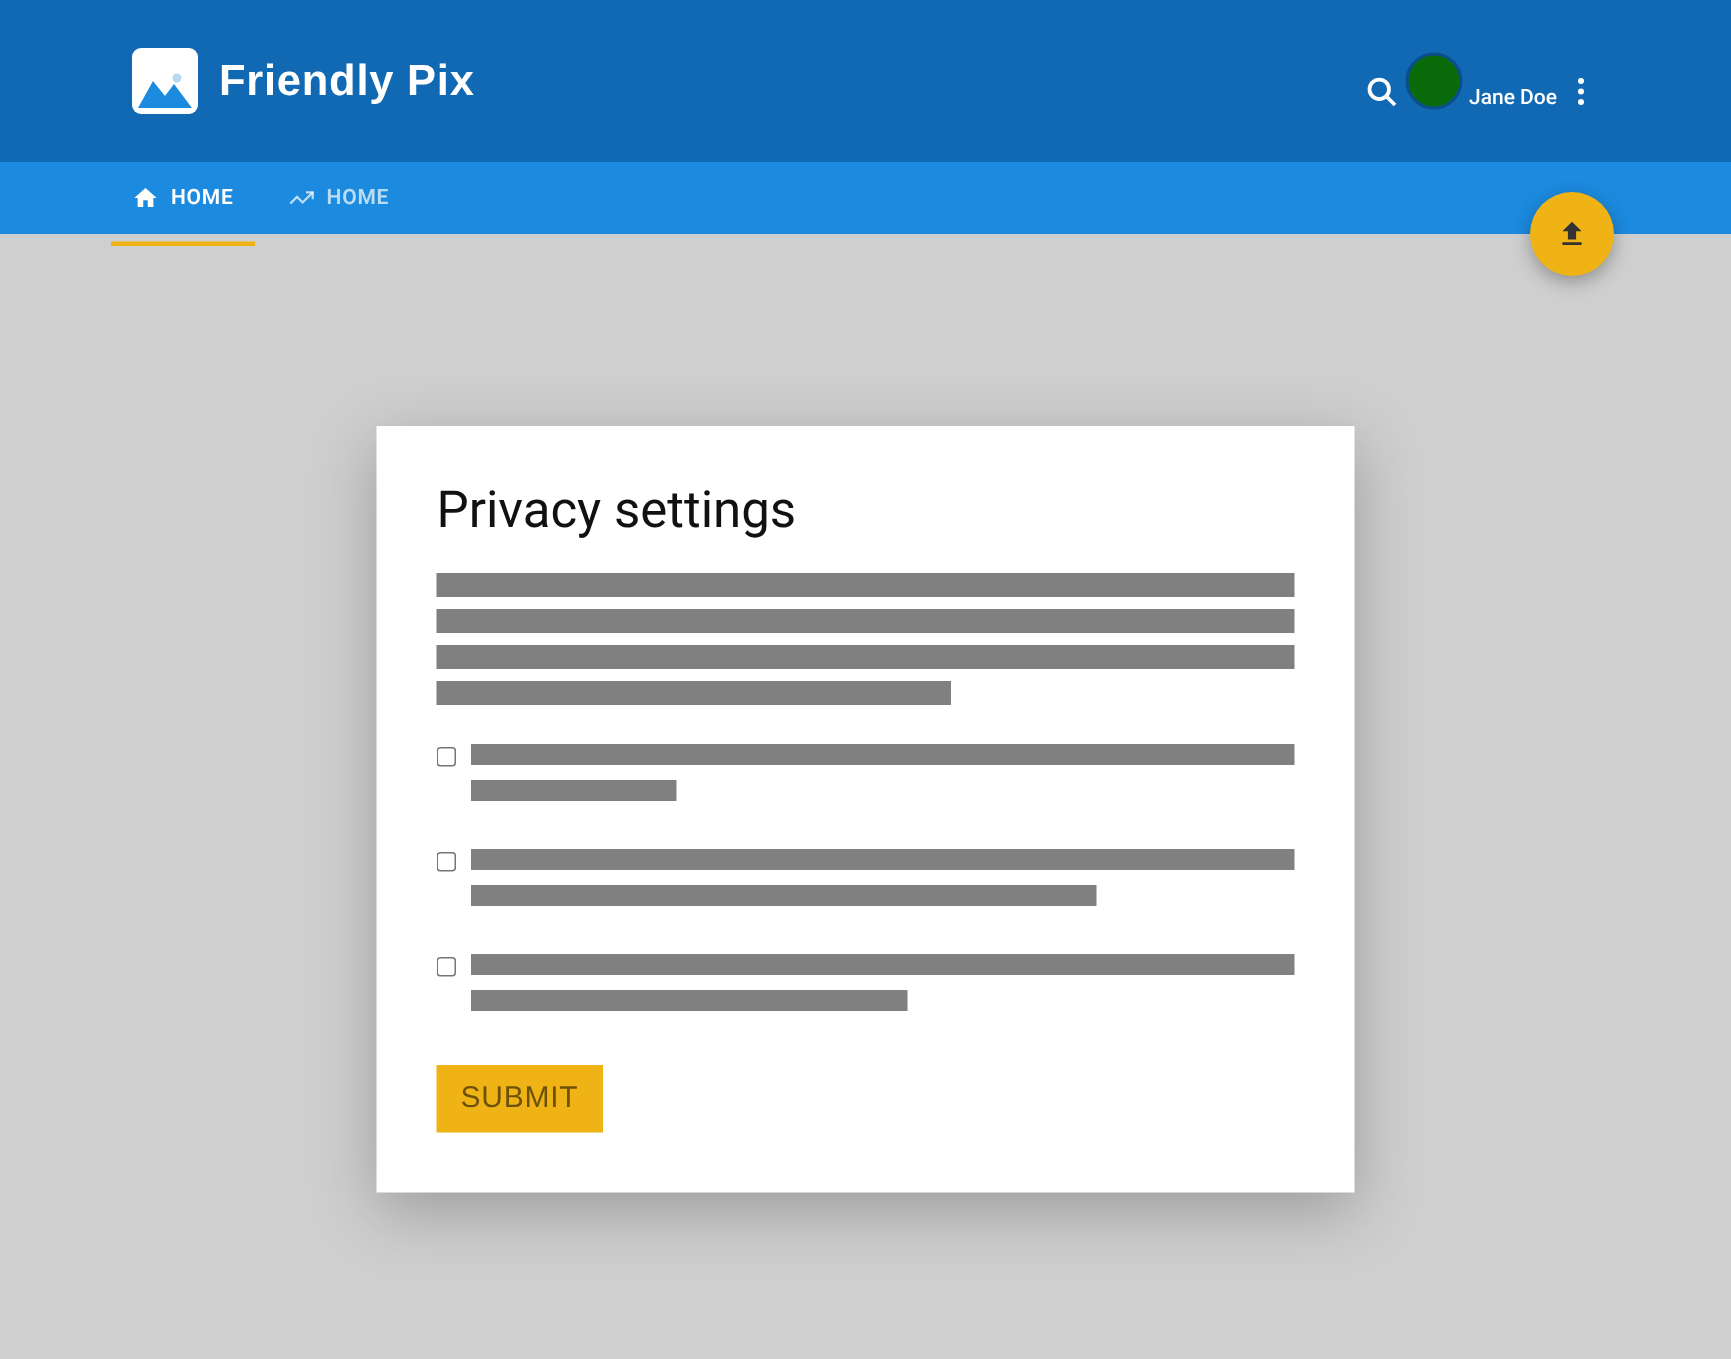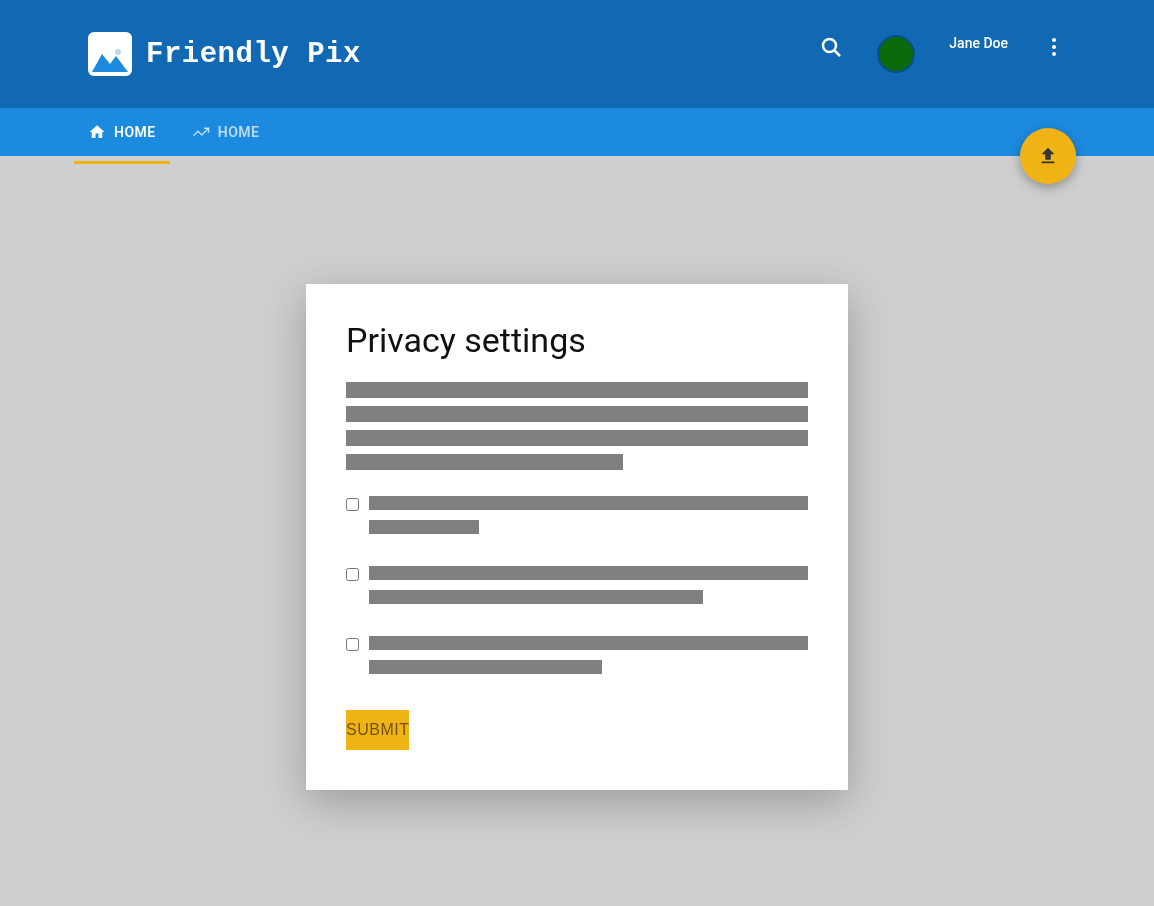--- a/index.html
+++ b/index.html
@@ -49,27 +49,27 @@
       left: 4px;
       right: 4px;
       height: 26px;
     }
     
     .logo-title {
       color: white;
       font-size: 29px;
       font-weight: 700;
       letter-spacing: 0.5px;
-      font-family: Liberation Mono, monospace;
+      font-family: Liberation Sans, sans-serif;
     }
     
     .header-right {
       display: flex;
-      align-items: flex-start;
-      gap: 34px;
+      align-items: flex-end;
+      gap: 4px;
     }
     
     .search-icon {
       color: white;
       cursor: pointer;
       width: 24px;
       height: 24px;
     }
     
     .avatar {
@@ -161,21 +161,21 @@
       position: relative;
       height: 750px;
       display: flex;
       justify-content: center;
       align-items: flex-start;
       padding-top: 128px;
     }
     
     .card {
       background: white;
-      width: 542px;
+      width: 652px;
       padding: 36px 40px 40px 40px;
       box-shadow: 0 12px 40px rgba(0,0,0,0.25);
     }
     
     .card-title {
       font-size: 34px;
       font-weight: 400;
       color: #111;
       margin-bottom: 22px;
     }
@@ -216,22 +216,22 @@
     
     .checkbox-redacted .redacted-line {
       height: 14px;
       margin-bottom: 10px;
     }
     
     .submit-btn {
       background: #f0b316;
       color: rgba(0,0,0,0.55);
       border: none;
-      padding: 11px 0;
-      font-size: 16px;
+      padding: 11px 16px;
+      font-size: 20px;
       font-weight: 500;
       cursor: pointer;
       letter-spacing: 0.5px;
       margin-top: 4px;
     }
   </style>
 </head>
 <body>
 
 <div class="header-top">

